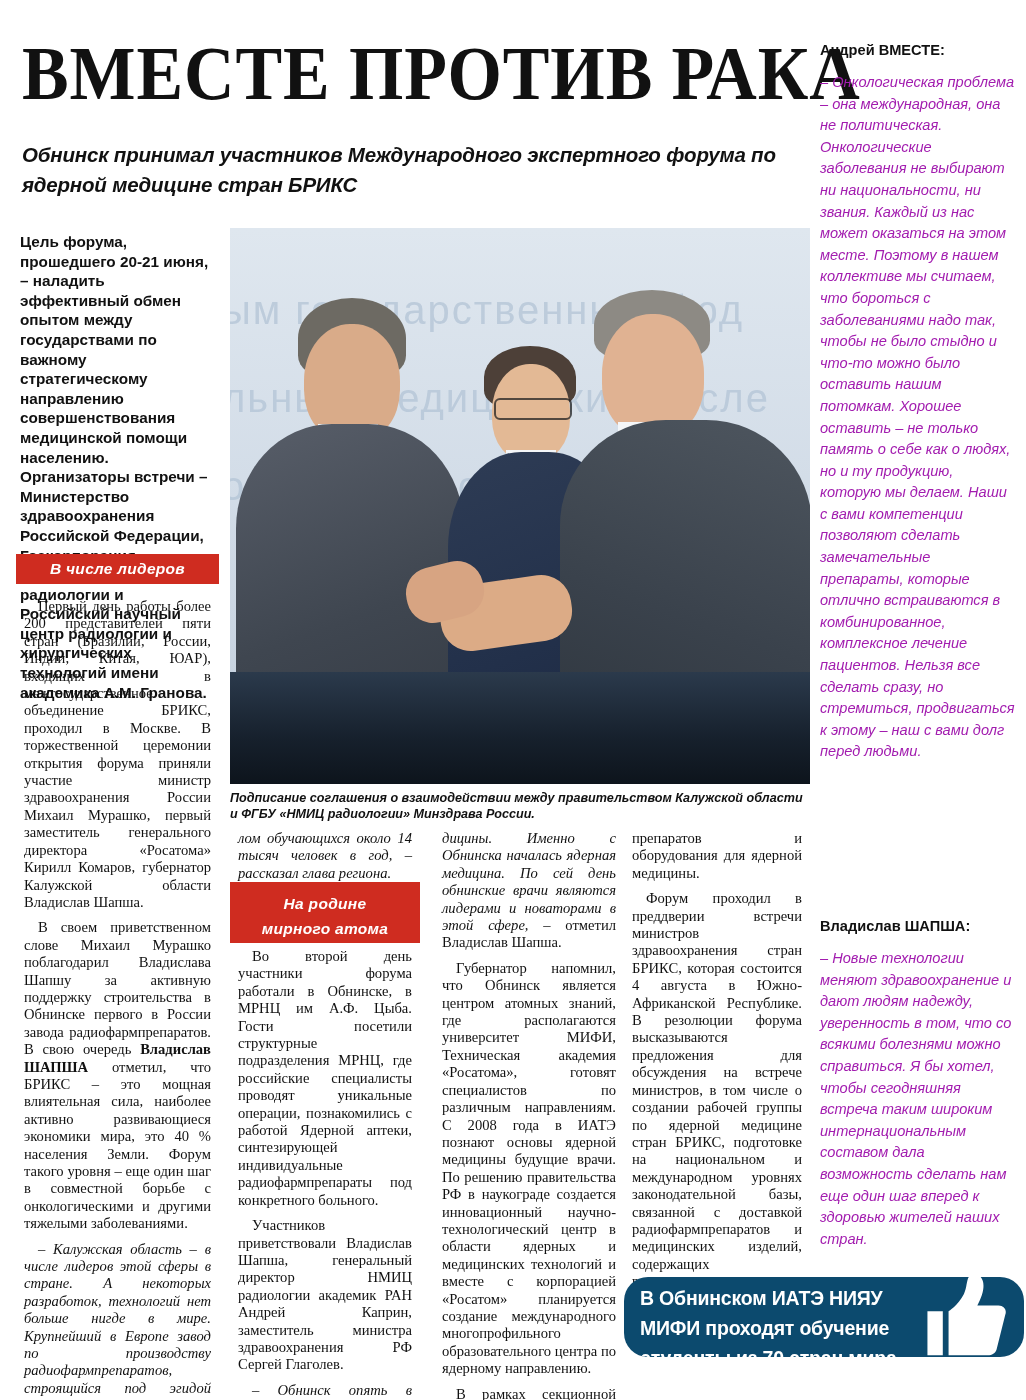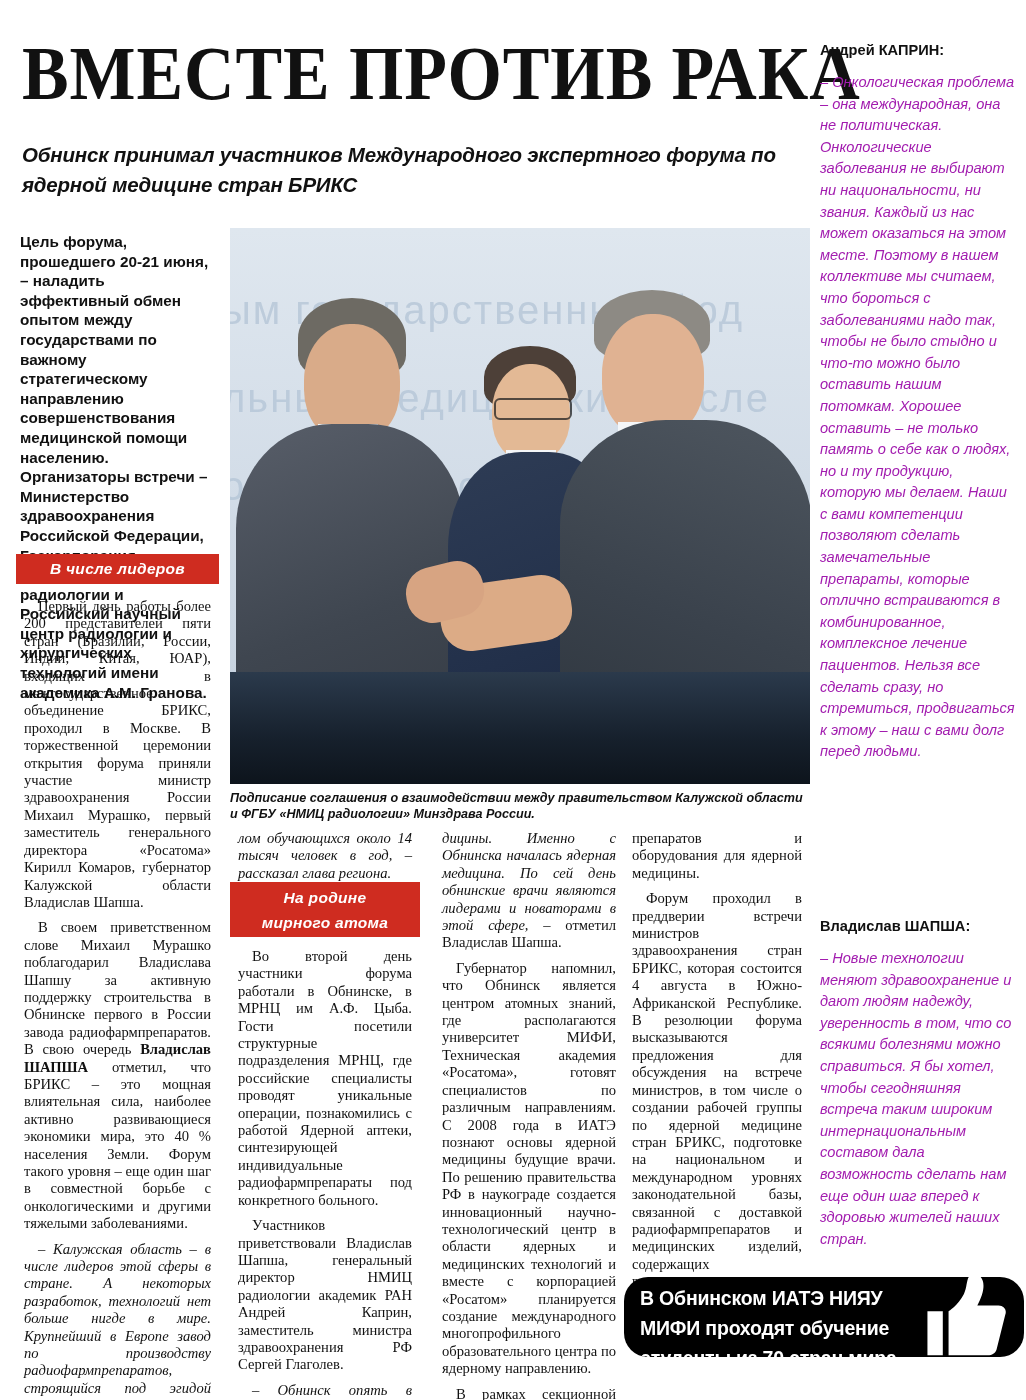--- a/index.html
+++ b/index.html
@@ -44,21 +44,21 @@
     font-weight:700;font-style:italic;
     text-align:center;
     letter-spacing:0.3px;
   }
   .ribbon1{
     position:absolute;left:16px;top:554px;width:203px;height:30px;
     font-size:15.5px;line-height:30px;
   }
   .ribbon2{
     position:absolute;left:230px;top:882px;width:190px;height:52px;
-    font-size:15.5px;line-height:25px;padding-top:3px;
+    font-size:15.5px;line-height:25px;padding-top:9px;
   }
 
   
   .col{
     position:absolute;
     font-family:"Liberation Serif", serif;
     font-size:14.6px;line-height:17.4px;
     color:#111;
     text-align:justify;
     -webkit-hyphens:none;hyphens:none;
@@ -132,21 +132,21 @@
     font-size:14.6px;line-height:21.6px;font-style:italic;color:#a21caf;
   }
   #side1{top:40px;}
   #side2{top:916px;}
   #side1 .side-text{margin-top:12px;}
   #side2 .side-text{margin-top:12px;}
 
   
   .banner{
     position:absolute;left:624px;top:1277px;width:400px;height:80px;
-    background:#000000;overflow:hidden;border-radius:24px;
+    background:#0c4a6e;overflow:hidden;border-radius:24px;
   }
   .banner .btxt{
     position:absolute;left:16px;top:6px;width:290px;
     font-family:"Liberation Sans", sans-serif;
     font-size:19.5px;line-height:30px;font-weight:700;color:#fff;
     letter-spacing:-0.2px;
   }
   .thumb{
     position:absolute;right:14px;top:-10px;width:96px;height:96px;
   }
@@ -243,21 +243,21 @@
     <p>В рамках секционной работы эксперты обсудили вопросы радионуклидной диагностики различных заболеваний, радионуклидной терапии и брахитерапии, инновационные разработки диагностических радиофарм-</p>
   </div>
 
   <div class="col" id="colD">
     <p class="noind">препаратов и оборудования для ядерной медицины.</p>
     <p>Форум проходил в преддверии встречи министров здравоохранения стран БРИКС, которая состоится 4 августа в Южно-Африканской Республике. В резолюции форума высказываются предложения для обсуждения на встрече министров, в том числе о создании рабочей группы по ядерной медицине стран БРИКС, подготовке на национальном и международном уровнях законодательной базы, связанной с доставкой радиофармпрепаратов и медицинских изделий, содержащих радионуклиды, для медицинских и научных целей.</p>
   </div>
 
 
   <div class="side" id="side1">
-    <div class="side-name">Андрей КАПРИН:</div>
+    <div class="side-name">Андрей ВМЕСТЕ:</div>
     <div class="side-text">– Онкологическая проблема – она международная, она не политическая. Онкологические заболевания не выбирают ни национальности, ни звания. Каждый из нас может оказаться на этом месте. Поэтому в нашем коллективе мы считаем, что бороться с заболеваниями надо так, чтобы не было стыдно и что-то можно было оставить нашим потомкам. Хорошее оставить – не только память о себе как о людях, но и ту продукцию, которую мы делаем. Наши с вами компетенции позволяют сделать замечательные препараты, которые отлично встраиваются в комбинированное, комплексное  лечение пациентов. Нельзя все сделать сразу, но стремиться, продвигаться к этому – наш с вами долг перед людьми.</div>
   </div>
 
   <div class="side" id="side2">
     <div class="side-name">Владислав ШАПША:</div>
     <div class="side-text">– Новые технологии меняют здравоохранение и дают людям надежду, уверенность в том, что со всякими болезнями можно справиться. Я бы хотел, чтобы сегодняшняя встреча таким широким интернациональным составом дала возможность сделать нам еще один шаг вперед к здоровью жителей наших стран.</div>
   </div>
 
   <div class="banner">
     <div class="btxt">

